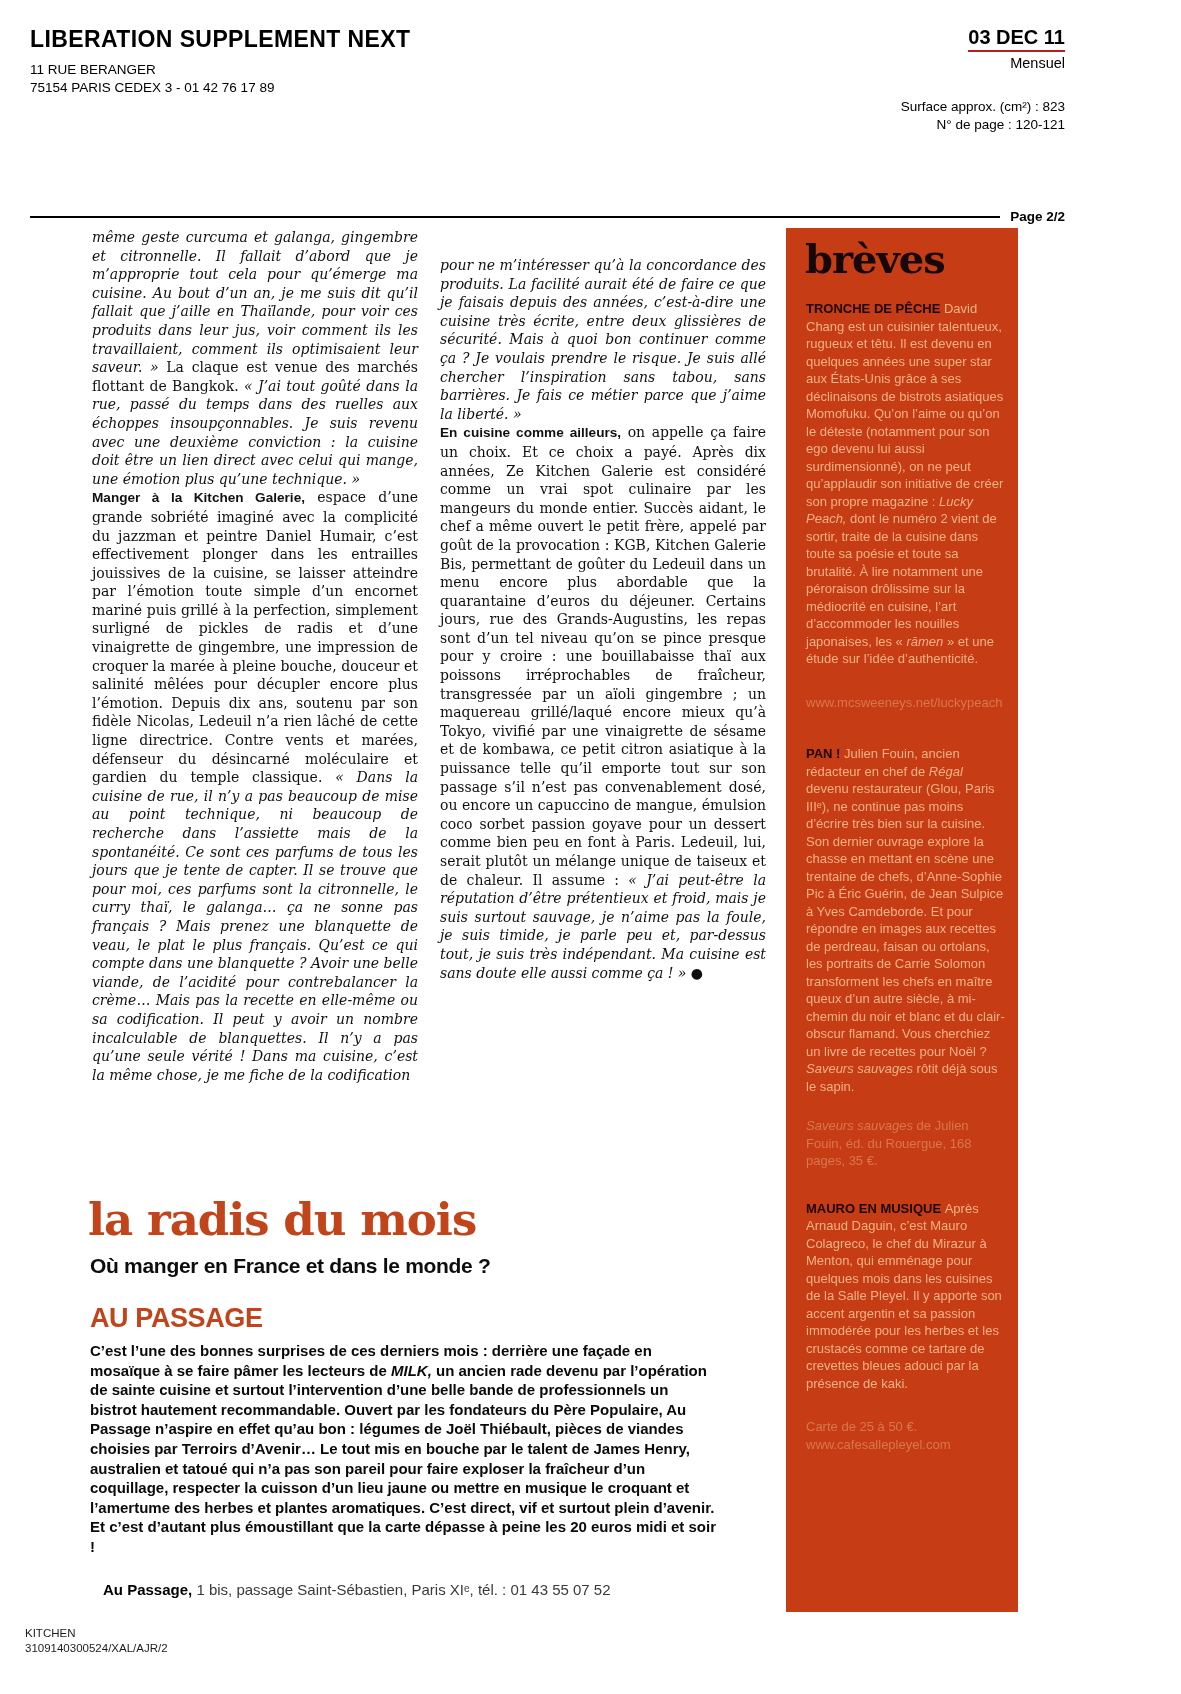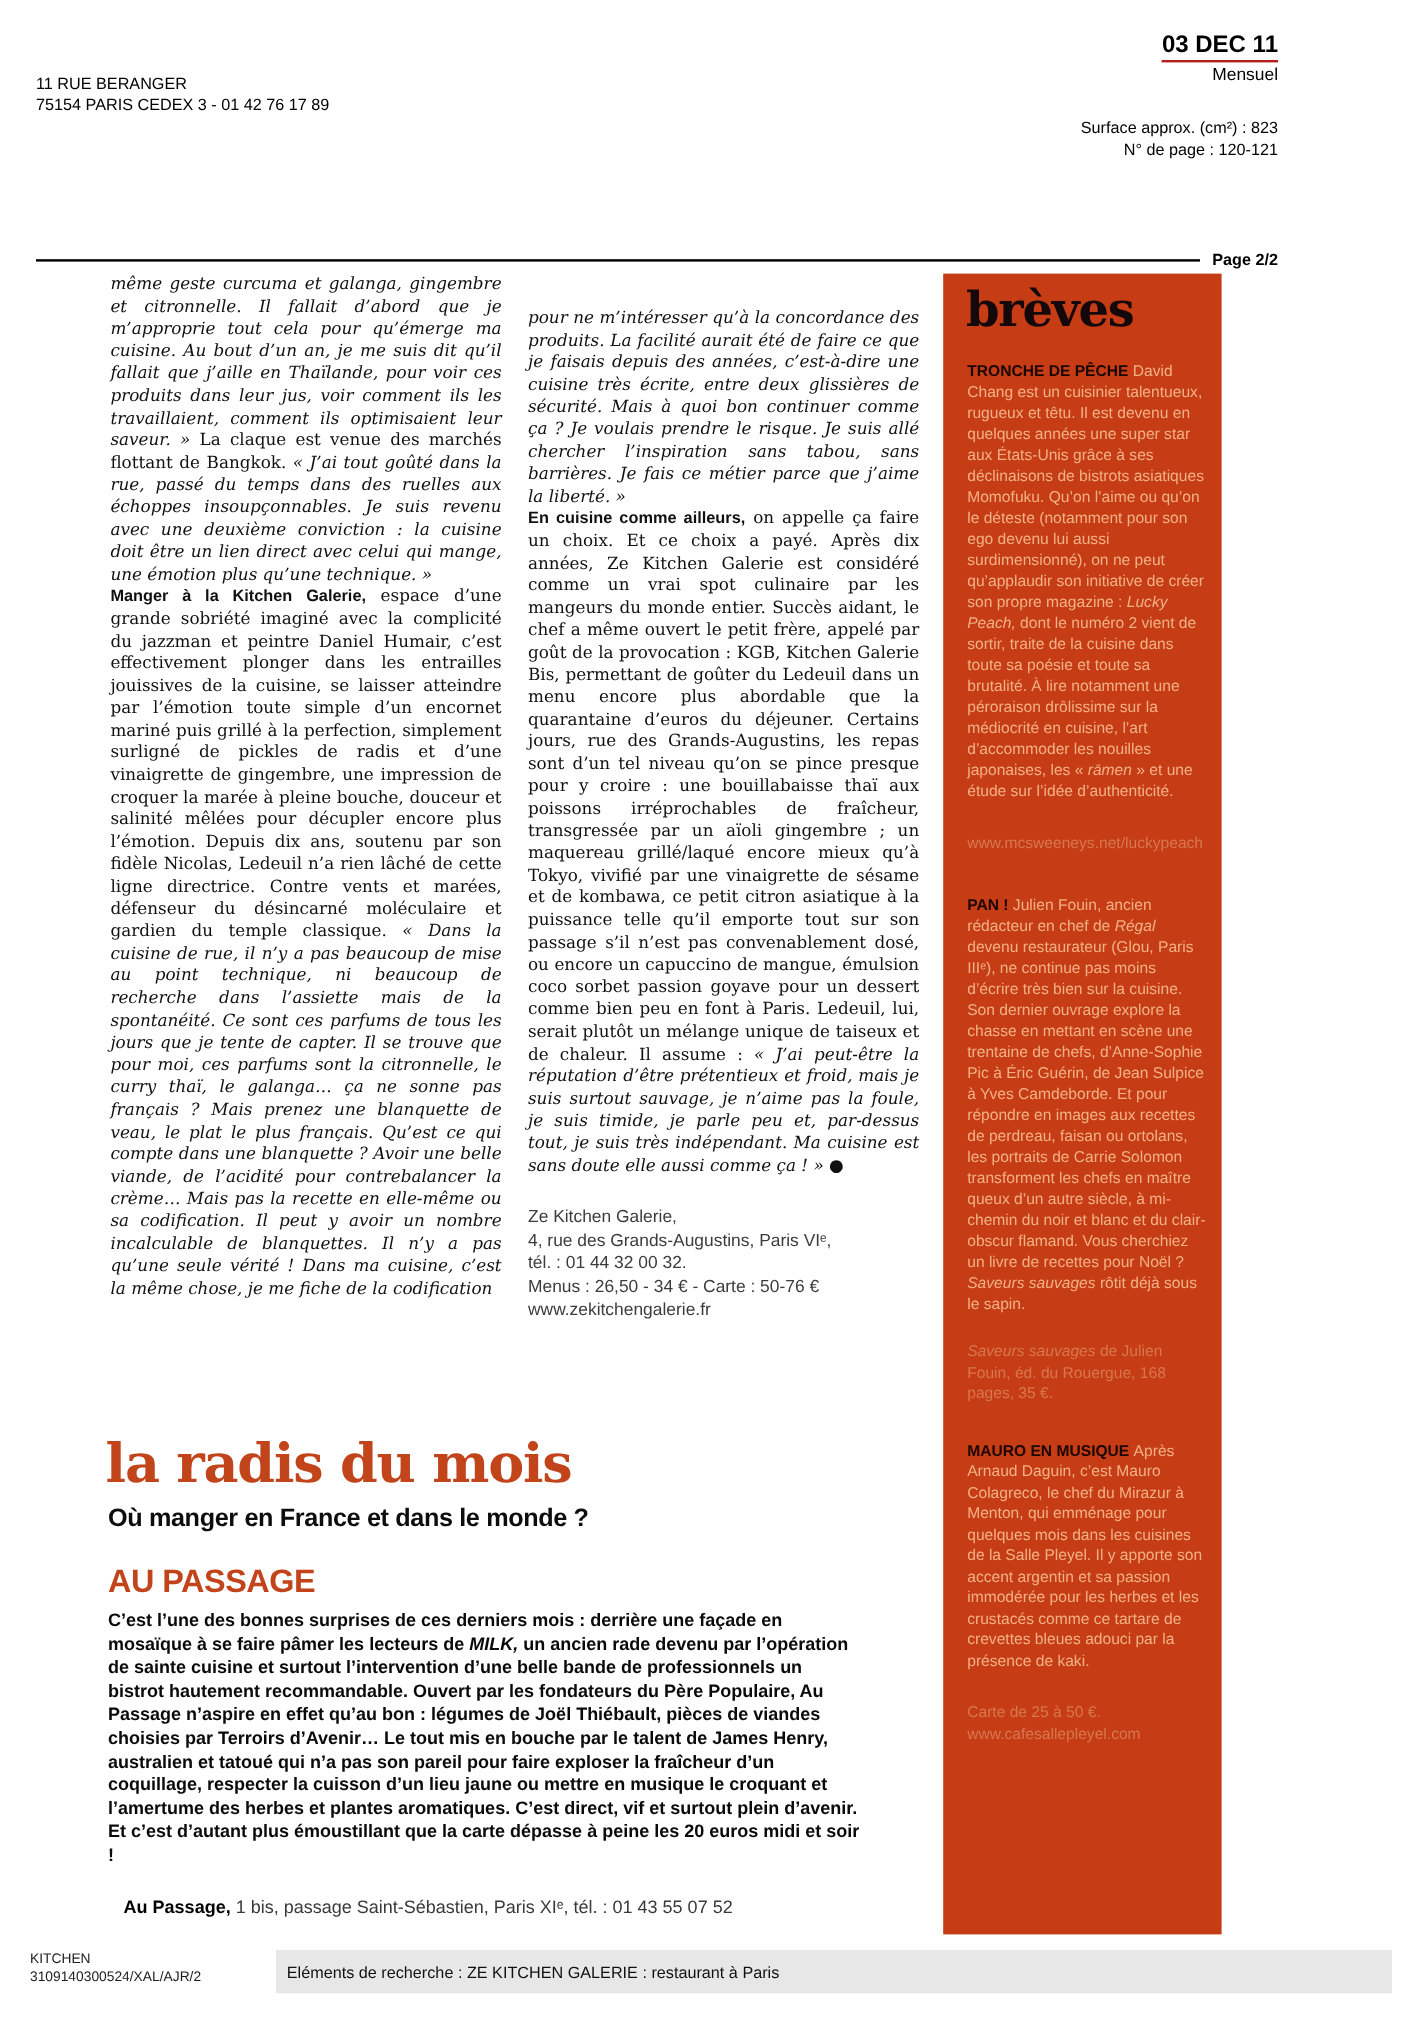--- a/index.html
+++ b/index.html
@@ -89,20 +89,21 @@
     position:absolute; left:230px; top:1625px; width:930px; height:36px;
     background:#e7e7e7; display:flex; align-items:center;
     box-sizing:border-box; padding-left:9px; font-size:13.5px; color:#111;
   }
 </style>
 </head>
 <body>
 
 <div class="page">
 
+  <div class="pub-title">LIBERATION SUPPLEMENT NEXT</div>
   <div class="pub-address">
     <div>11 RUE BERANGER</div>
     <div>75154 PARIS CEDEX 3 - 01 42 76 17 89</div>
   </div>
   <div class="header-right">
     <div><span class="issue-date">03 DEC 11</span></div>
     <div class="frequency">Mensuel</div>
     <div class="header-meta">
       <div>Surface approx. (cm²) : 823</div>
       <div>N° de page : 120-121</div>
@@ -114,27 +115,20 @@
   </div>
 
   <div class="art col1">
     <p><span class="seg-i">même geste curcuma et galanga, gingembre et citronnelle. Il fallait d’abord que je m’approprie tout cela pour qu’émerge ma cuisine. Au bout d’un an, je me suis dit qu’il fallait que j’aille en Thaïlande, pour voir ces produits dans leur jus, voir comment ils les travaillaient, comment ils optimisaient leur saveur. » </span><span class="seg-r">La claque est venue des marchés flottant de Bangkok. </span><span class="seg-i">« J’ai tout goûté dans la rue, passé du temps dans des ruelles aux échoppes insoupçonnables. Je suis revenu avec une deuxième conviction : la cuisine doit être un lien direct avec celui qui mange, une émotion plus qu’une technique. »</span></p>
     <p><span class="seg-b">Manger à la Kitchen Galerie,</span><span class="seg-r"> espace d’une grande sobriété imaginé avec la complicité du jazzman et peintre Daniel Humair, c’est effectivement plonger dans les entrailles jouissives de la cuisine, se laisser atteindre par l’émotion toute simple d’un encornet mariné puis grillé à la perfection, simplement surligné de pickles de radis et d’une vinaigrette de gingembre, une impression de croquer la marée à pleine bouche, douceur et salinité mêlées pour décupler encore plus l’émotion. Depuis dix ans, soutenu par son fidèle Nicolas, Ledeuil n’a rien lâché de cette ligne directrice. Contre vents et marées, défenseur du désincarné moléculaire et gardien du temple classique. </span><span class="seg-i">« Dans la cuisine de rue, il n’y a pas beaucoup de mise au point technique, ni beaucoup de recherche dans l’assiette mais de la spontanéité. Ce sont ces parfums de tous les jours que je tente de capter. Il se trouve que pour moi, ces parfums sont la citronnelle, le curry thaï, le galanga… ça ne sonne pas français ? Mais prenez une blanquette de veau, le plat le plus français. Qu’est ce qui compte dans une blanquette ? Avoir une belle viande, de l’acidité pour contrebalancer la crème… Mais pas la recette en elle-même ou sa codification. Il peut y avoir un nombre incalculable de blanquettes. Il n’y a pas qu’une seule vérité ! Dans ma cuisine, c’est la même chose, je me fiche de la codification</span></p>
   </div>
 
   <div class="art col2">
     <p><span class="seg-i">pour ne m’intéresser qu’à la concordance des produits. La facilité aurait été de faire ce que je faisais depuis des années, c’est-à-dire une cuisine très écrite, entre deux glissières de sécurité. Mais à quoi bon continuer comme ça ? Je voulais prendre le risque. Je suis allé chercher l’inspiration sans tabou, sans barrières. Je fais ce métier parce que j’aime la liberté. »</span></p>
     <p><span class="seg-b">En cuisine comme ailleurs,</span><span class="seg-r"> on appelle ça faire un choix. Et ce choix a payé. Après dix années, Ze Kitchen Galerie est considéré comme un vrai spot culinaire par les mangeurs du monde entier. Succès aidant, le chef a même ouvert le petit frère, appelé par goût de la provocation : KGB, Kitchen Galerie Bis, permettant de goûter du Ledeuil dans un menu encore plus abordable que la quarantaine d’euros du déjeuner. Certains jours, rue des Grands-Augustins, les repas sont d’un tel niveau qu’on se pince presque pour y croire : une bouillabaisse thaï aux poissons irréprochables de fraîcheur, transgressée par un aïoli gingembre ; un maquereau grillé/laqué encore mieux qu’à Tokyo, vivifié par une vinaigrette de sésame et de kombawa, ce petit citron asiatique à la puissance telle qu’il emporte tout sur son passage s’il n’est pas convenablement dosé, ou encore un capuccino de mangue, émulsion coco sorbet passion goyave pour un dessert comme bien peu en font à Paris. Ledeuil, lui, serait plutôt un mélange unique de taiseux et de chaleur. Il assume : </span><span class="seg-i">« J’ai peut-être la réputation d’être prétentieux et froid, mais je suis surtout sauvage, je n’aime pas la foule, je suis timide, je parle peu et, par-dessus tout, je suis très indépendant. Ma cuisine est sans doute elle aussi comme ça ! »</span><span class="seg-r"> ●</span></p>
-    <div class="venue">
-        <div>Ze Kitchen Galerie,</div>
-        <div>4, rue des Grands-Augustins, Paris VIᵉ,</div>
-        <div>tél. : 01 44 32 00 32.</div>
-        <div>Menus : 26,50 - 34 € - Carte : 50-76 €</div>
-        <div>www.zekitchengalerie.fr</div>
-      </div>
   </div>
 
   <aside class="sb">
     <div class="sb-title">brèves</div>
     <p class="sb-item sb-item-1"><span class="seg-h">TRONCHE DE PÊCHE </span><span class="seg-t">David Chang est un cuisinier talentueux, rugueux et têtu. Il est devenu en quelques années une super star aux États-Unis grâce à ses déclinaisons de bistrots asiatiques Momofuku. Qu’on l’aime ou qu’on le déteste (notamment pour son ego devenu lui aussi surdimensionné), on ne peut qu’applaudir son initiative de créer son propre magazine : </span><span class="seg-i">Lucky Peach,</span><span class="seg-t"> dont le numéro 2 vient de sortir, traite de la cuisine dans toute sa poésie et toute sa brutalité. À lire notamment une péroraison drôlissime sur la médiocrité en cuisine, l’art d’accommoder les nouilles japonaises, les « </span><span class="seg-i">rāmen</span><span class="seg-t"> » et une étude sur l’idée d’authenticité.</span></p>
     <p class="sb-item sb-link-1 sb-muted">www.mcsweeneys.net/luckypeach</p>
     <p class="sb-item sb-item-2"><span class="seg-h">PAN ! </span><span class="seg-t">Julien Fouin, ancien rédacteur en chef de </span><span class="seg-i">Régal</span><span class="seg-t"> devenu restaurateur (Glou, Paris IIIᵉ), ne continue pas moins d’écrire très bien sur la cuisine. Son dernier ouvrage explore la chasse en mettant en scène une trentaine de chefs, d’Anne-Sophie Pic à Éric Guérin, de Jean Sulpice à Yves Camdeborde. Et pour répondre en images aux recettes de perdreau, faisan ou ortolans, les portraits de Carrie Solomon transforment les chefs en maître queux d’un autre siècle, à mi-chemin du noir et blanc et du clair-obscur flamand. Vous cherchiez un livre de recettes pour Noël ? </span><span class="seg-i">Saveurs sauvages</span><span class="seg-t"> rôtit déjà sous le sapin.</span></p>
     <p class="sb-item sb-note-2 sb-muted"><span class="seg-i">Saveurs sauvages</span><span class="seg-t"> de Julien Fouin, éd. du Rouergue, 168 pages, 35 €.</span></p>
     <p class="sb-item sb-item-3"><span class="seg-h">MAURO EN MUSIQUE </span><span class="seg-t">Après Arnaud Daguin, c’est Mauro Colagreco, le chef du Mirazur à Menton, qui emménage pour quelques mois dans les cuisines de la Salle Pleyel. Il y apporte son accent argentin et sa passion immodérée pour les herbes et les crustacés comme ce tartare de crevettes bleues adouci par la présence de kaki.</span></p>
     <p class="sb-item sb-note-3 sb-muted">
@@ -147,17 +141,14 @@
   <div class="tdm-subtitle">Où manger en France et dans le monde ?</div>
 
   <div class="au-heading">AU PASSAGE</div>
   <div class="au-body"><span class="seg-t">C’est l’une des bonnes surprises de ces derniers mois : derrière une façade en mosaïque à se faire pâmer les lecteurs de </span><span class="seg-i">MILK,</span><span class="seg-t"> un ancien rade devenu par l’opération de sainte cuisine et surtout l’intervention d’une belle bande de professionnels un bistrot hautement recommandable. Ouvert par les fondateurs du Père Populaire, Au Passage n’aspire en effet qu’au bon : légumes de Joël Thiébault, pièces de viandes choisies par Terroirs d’Avenir… Le tout mis en bouche par le talent de James Henry, australien et tatoué qui n’a pas son pareil pour faire exploser la fraîcheur d’un coquillage, respecter la cuisson d’un lieu jaune ou mettre en musique le croquant et l’amertume des herbes et plantes aromatiques. C’est direct, vif et surtout plein d’avenir. Et c’est d’autant plus émoustillant que la carte dépasse à peine les 20 euros midi et soir !</span></div>
   <div class="au-addr"><span class="seg-b">Au Passage,</span><span class="seg-t"> 1 bis, passage Saint-Sébastien, Paris XIᵉ, tél. : 01 43 55 07 52</span></div>
 
   <div class="footer-ref">
     <div>KITCHEN</div>
     <div>3109140300524/XAL/AJR/2</div>
   </div>
-  <div class="search-strip">
-    <span>Eléments de recherche : ZE KITCHEN GALERIE : restaurant à Paris</span>
-  </div>
 
 </div>
 
 </body></html>

